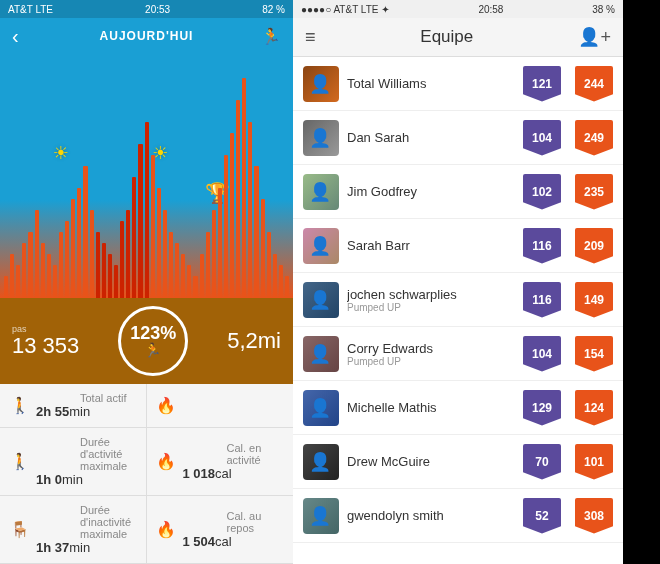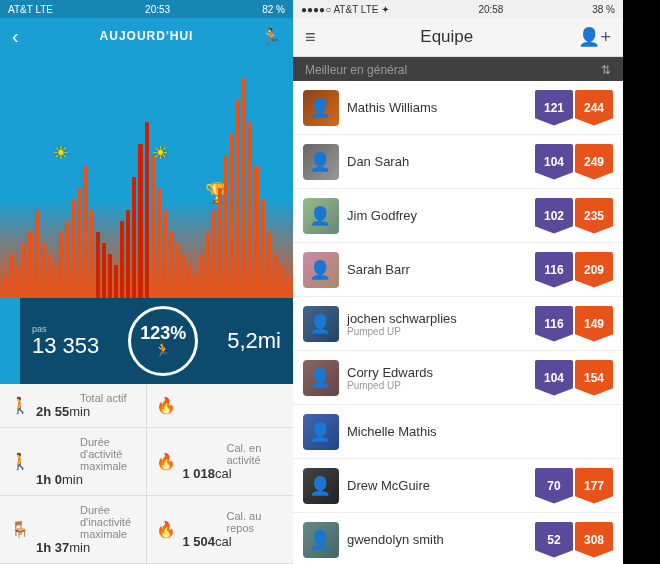--- a/index.html
+++ b/index.html
@@ -114,27 +114,26 @@
     }
 
     .trophy-marker {
       position: absolute;
       color: #cc2200;
       font-size: 20px;
     }
 
     
     .stats-banner {
-      background: #0c4a6e;
+      background: #a16207;
       padding: 8px 12px;
       display: flex;
       align-items: center;
       justify-content: space-between;
       min-height: 70px;
-      margin-left: 20px;
     }
 
     .stat-left, .stat-right {
       display: flex;
       flex-direction: column;
     }
 
     .stat-label {
       color: rgba(255,255,255,0.7);
       font-size: 9px;
@@ -324,21 +323,21 @@
       text-overflow: ellipsis;
     }
 
     .member-sub {
       font-size: 10px;
       color: #999;
     }
 
     .scores {
       display: flex;
-      gap: 2px;
+      gap: 14px;
       align-items: center;
       text-align: center;
     }
 
     .score-badge {
       width: 38px;
       height: 36px;
       display: flex;
       align-items: center;
       justify-content: center;
@@ -501,31 +500,27 @@
     <span>20:58</span>
     <span>38 %</span>
   </div>
 
   <div class="right-header">
     <span class="hamburger-icon">≡</span>
     <span class="right-title">Equipe</span>
     <span class="add-user-icon">👤+</span>
   </div>
 
-  <div class="section-label">
-    <span>Meilleur en général</span>
-    <span class="sort-icon">⇅</span>
-  </div>
 
   <div class="team-list">
 
   <div class="team-item">
     <div class="avatar leslie">👤</div>
     <div class="member-info">
-      <div class="member-name">Mathis Williams</div>
+      <div class="member-name">Total Williams</div>
 
     </div>
     <div class="scores">
       <div class="score-badge purple">121</div>
       <div class="score-badge orange">244</div>
     </div>
   </div>
       <div class="team-item">
     <div class="avatar dan">👤</div>
     <div class="member-info">
@@ -580,30 +575,34 @@
       <div class="score-badge purple">104</div>
       <div class="score-badge orange">154</div>
     </div>
   </div>
       <div class="team-item">
     <div class="avatar michelle">👤</div>
     <div class="member-info">
       <div class="member-name">Michelle Mathis</div>
 
     </div>
+    <div class="scores">
+      <div class="score-badge purple">129</div>
+      <div class="score-badge orange">124</div>
+    </div>
   </div>
       <div class="team-item">
     <div class="avatar drew">👤</div>
     <div class="member-info">
       <div class="member-name">Drew McGuire</div>
 
     </div>
     <div class="scores">
       <div class="score-badge purple">70</div>
-      <div class="score-badge orange">177</div>
+      <div class="score-badge orange">101</div>
     </div>
   </div>
       <div class="team-item">
     <div class="avatar gwen">👤</div>
     <div class="member-info">
       <div class="member-name">gwendolyn smith</div>
 
     </div>
     <div class="scores">
       <div class="score-badge purple">52</div>

